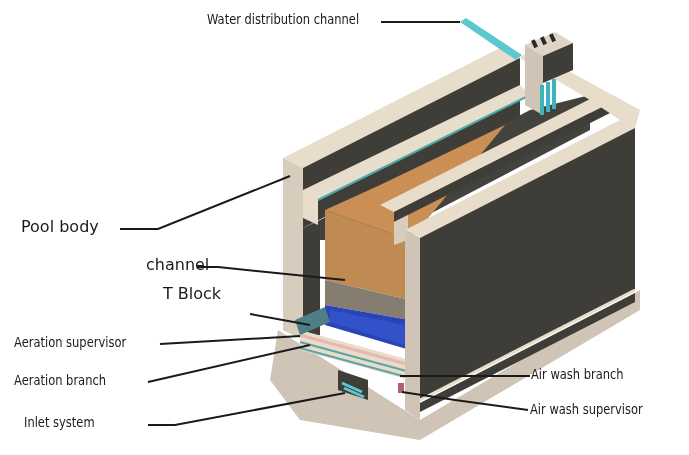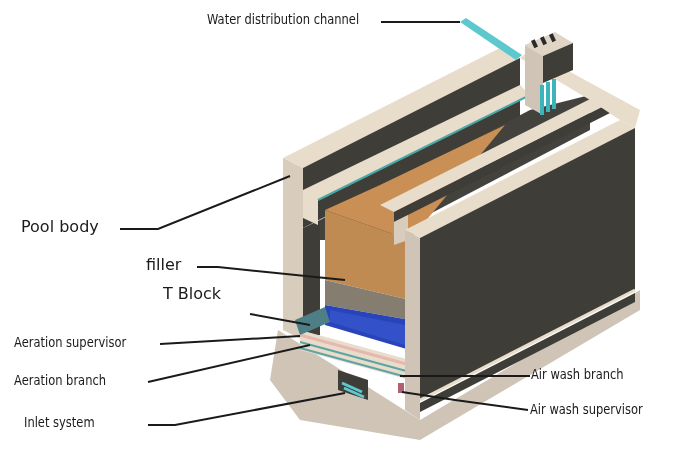--- a/index.html
+++ b/index.html
@@ -76,19 +76,19 @@
   <polyline points="250,314 310,325" fill="none" stroke="#1a1a1a" stroke-width="2"></polyline>
   <polyline points="160,344 300,336" fill="none" stroke="#1a1a1a" stroke-width="2"></polyline>
   <polyline points="148,382 310,345" fill="none" stroke="#1a1a1a" stroke-width="2"></polyline>
   <polyline points="148,425 175,425 345,393" fill="none" stroke="#1a1a1a" stroke-width="2"></polyline>
   <polyline points="400,376 530,376" fill="none" stroke="#1a1a1a" stroke-width="2"></polyline>
   <polyline points="402,392 455,400 528,410" fill="none" stroke="#1a1a1a" stroke-width="2"></polyline>
 </svg>
 
 <div class="lbl lbl-sm" style="left:207px; top:11px;">Water distribution channel</div>
 <div class="lbl lbl-md" style="left:21px; top:217px;">Pool body</div>
-<div class="lbl lbl-md" style="left:146px; top:255px;">filler</div>
+<div class="lbl lbl-md" style="left:146px; top:255px;">channel</div>
 <div class="lbl lbl-md" style="left:163px; top:284px;">T Block</div>
 <div class="lbl lbl-sm" style="left:14px; top:334px;">Aeration supervisor</div>
 <div class="lbl lbl-sm" style="left:14px; top:372px;">Aeration branch</div>
 <div class="lbl lbl-sm" style="left:24px; top:414px;">Inlet system</div>
 <div class="lbl lbl-sm" style="left:531px; top:366px;">Air wash branch</div>
 <div class="lbl lbl-sm" style="left:530px; top:401px;">Air wash supervisor</div>
 
 </body></html>

